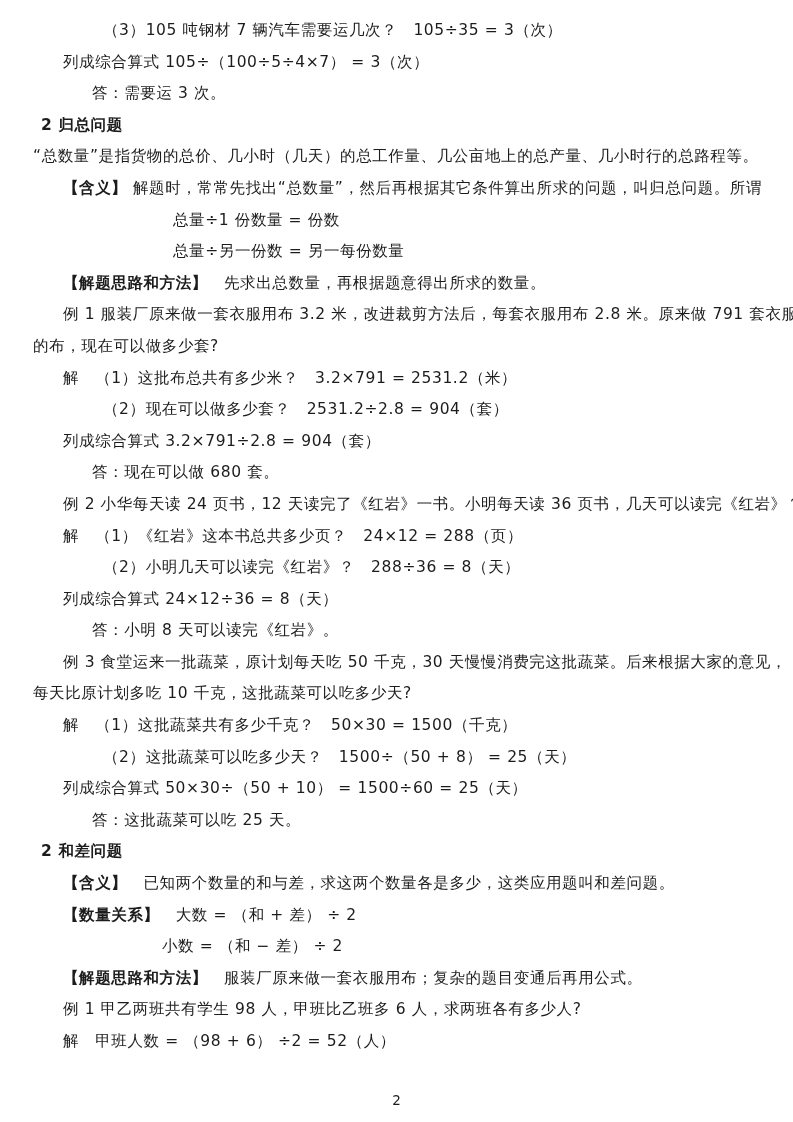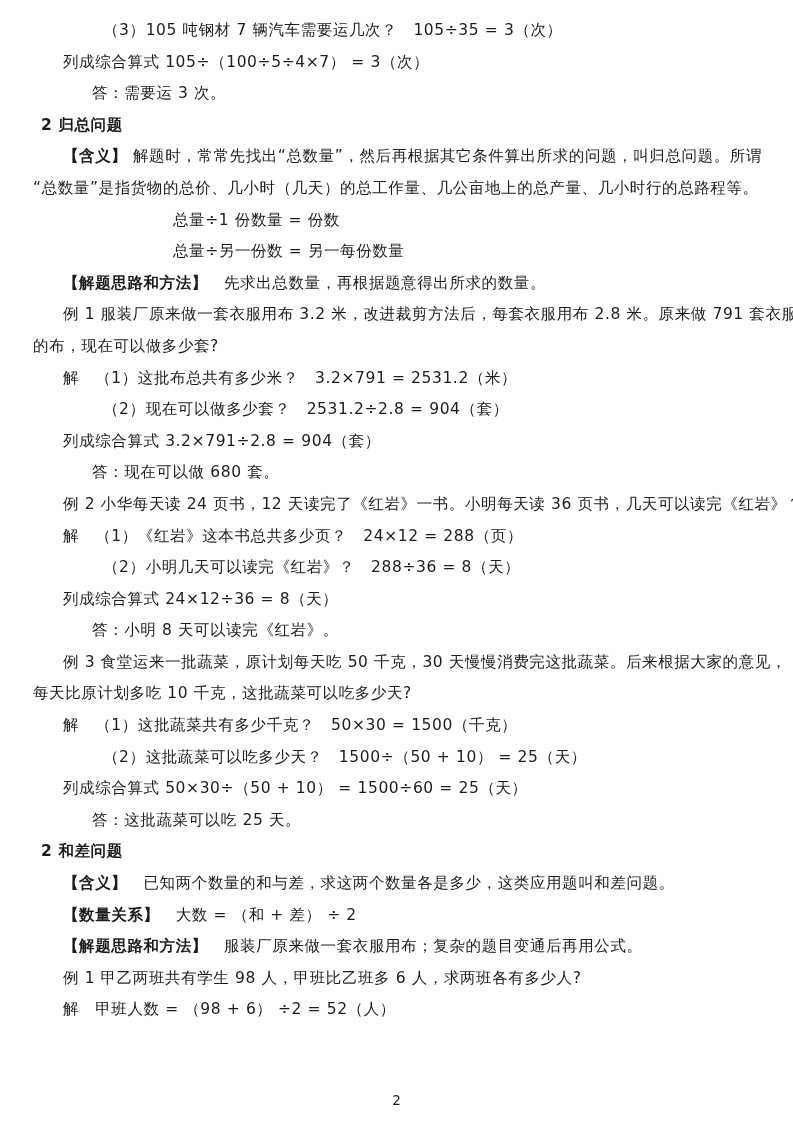--- a/index.html
+++ b/index.html
@@ -49,43 +49,44 @@
 </style>
 </head>
 <body>
 
 <div class="page">
   <div class="doc-body">
       <div class="line ind-b"><span>（3）105 吨钢材 7 辆汽车需要运几次？　105÷35 = 3（次）</span></div>
       <div class="line ind-a"><span>列成综合算式 105÷（100÷5÷4×7） = 3（次）</span></div>
       <div class="line ind-c"><span>答：需要运 3 次。</span></div>
       <div class="line ind-h"><span class="bold">2 归总问题</span></div>
+      <div class="line ind-n"><span>“总数量”是指货物的总价、几小时（几天）的总工作量、几公亩地上的总产量、几小时行的总路程等。</span></div>
       <div class="line ind-a"><span class="bold">【含义】</span><span> 解题时，常常先找出“总数量”，然后再根据其它条件算出所求的问题，叫归总问题。所谓</span></div>
-      <div class="line ind-n"><span>“总数量”是指货物的总价、几小时（几天）的总工作量、几公亩地上的总产量、几小时行的总路程等。</span></div>
       <div class="line ind-d"><span>总量÷1 份数量 = 份数</span></div>
       <div class="line ind-d"><span>总量÷另一份数 = 另一每份数量</span></div>
       <div class="line ind-a"><span class="bold">【解题思路和方法】</span><span>　</span><span class="underline">先求出总数量</span><span>，再根据题意得出所求的数量。</span></div>
       <div class="line ind-a"><span>例 1 服装厂原来做一套衣服用布 3.2 米，改进裁剪方法后，每套衣服用布 2.8 米。原来做 791 套衣服</span></div>
       <div class="line ind-n"><span>的布，现在可以做多少套?</span></div>
       <div class="line ind-a"><span>解　（1）这批布总共有多少米？　3.2×791 = 2531.2（米）</span></div>
       <div class="line ind-b"><span>（2）现在可以做多少套？　2531.2÷2.8 = 904（套）</span></div>
       <div class="line ind-a"><span>列成综合算式 3.2×791÷2.8 = 904（套）</span></div>
       <div class="line ind-c"><span>答：现在可以做 680 套。</span></div>
       <div class="line ind-a"><span>例 2 小华每天读 24 页书，12 天读完了《红岩》一书。小明每天读 36 页书，几天可以读完《红岩》？</span></div>
       <div class="line ind-a"><span>解　（1）《红岩》这本书总共多少页？　24×12 = 288（页）</span></div>
       <div class="line ind-b"><span>（2）小明几天可以读完《红岩》？　288÷36 = 8（天）</span></div>
       <div class="line ind-a"><span>列成综合算式 24×12÷36 = 8（天）</span></div>
       <div class="line ind-c"><span>答：小明 8 天可以读完《红岩》。</span></div>
       <div class="line ind-a"><span>例 3 食堂运来一批蔬菜，原计划每天吃 50 千克，30 天慢慢消费完这批蔬菜。后来根据大家的意见，</span></div>
       <div class="line ind-n"><span>每天比原计划多吃 10 千克，这批蔬菜可以吃多少天?</span></div>
       <div class="line ind-a"><span>解　（1）这批蔬菜共有多少千克？　50×30 = 1500（千克）</span></div>
-      <div class="line ind-b"><span>（2）这批蔬菜可以吃多少天？　1500÷（50 + 10） = 25（天）</span></div>
+      <div class="line ind-b"><span>（2）这批蔬菜可以吃多少天？　1500÷（50 + 8） = 25（天）</span></div>
       <div class="line ind-a"><span>列成综合算式 50×30÷（50 + 10） = 1500÷60 = 25（天）</span></div>
       <div class="line ind-c"><span>答：这批蔬菜可以吃 25 天。</span></div>
       <div class="line ind-h"><span class="bold">2 和差问题</span></div>
       <div class="line ind-a"><span class="bold">【含义】</span><span>　</span><span class="underline">已知两个数量的和与差</span><span>，求这两个数量各是多少，这类应用题叫和差问题。</span></div>
       <div class="line ind-a"><span class="bold">【数量关系】</span><span>　</span><span class="underline">大数 = （和 + 差） ÷ 2</span></div>
+      <div class="line ind-e"><span class="underline">小数 = （和 − 差） ÷ 2</span></div>
       <div class="line ind-a"><span class="bold">【解题思路和方法】</span><span>　服装厂原来做一套衣服用布；复杂的题目变通后再用公式。</span></div>
       <div class="line ind-a"><span>例 1 甲乙两班共有学生 98 人，甲班比乙班多 6 人，求两班各有多少人?</span></div>
       <div class="line ind-a"><span>解　甲班人数 = （98 + 6） ÷2 = 52（人）</span></div>
     </div>
   <div class="page-number">2</div>
 </div>
 
 </body></html>

